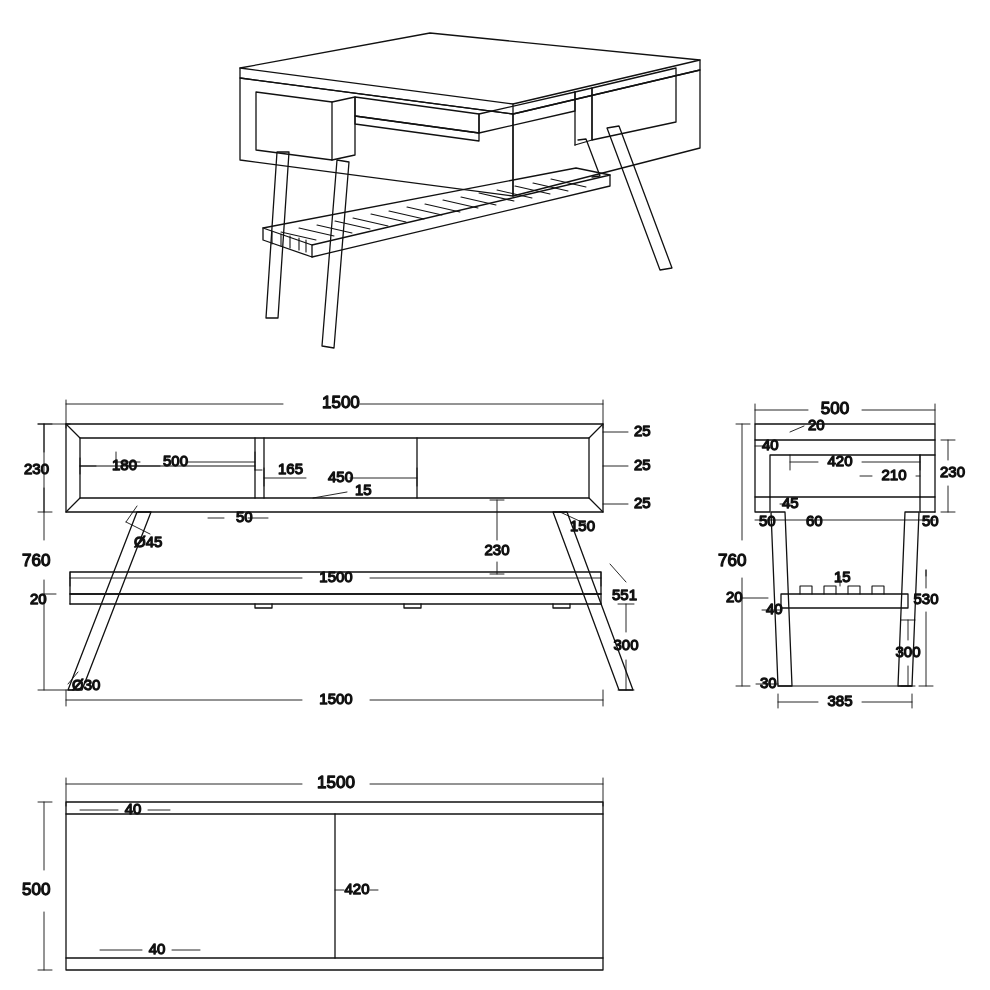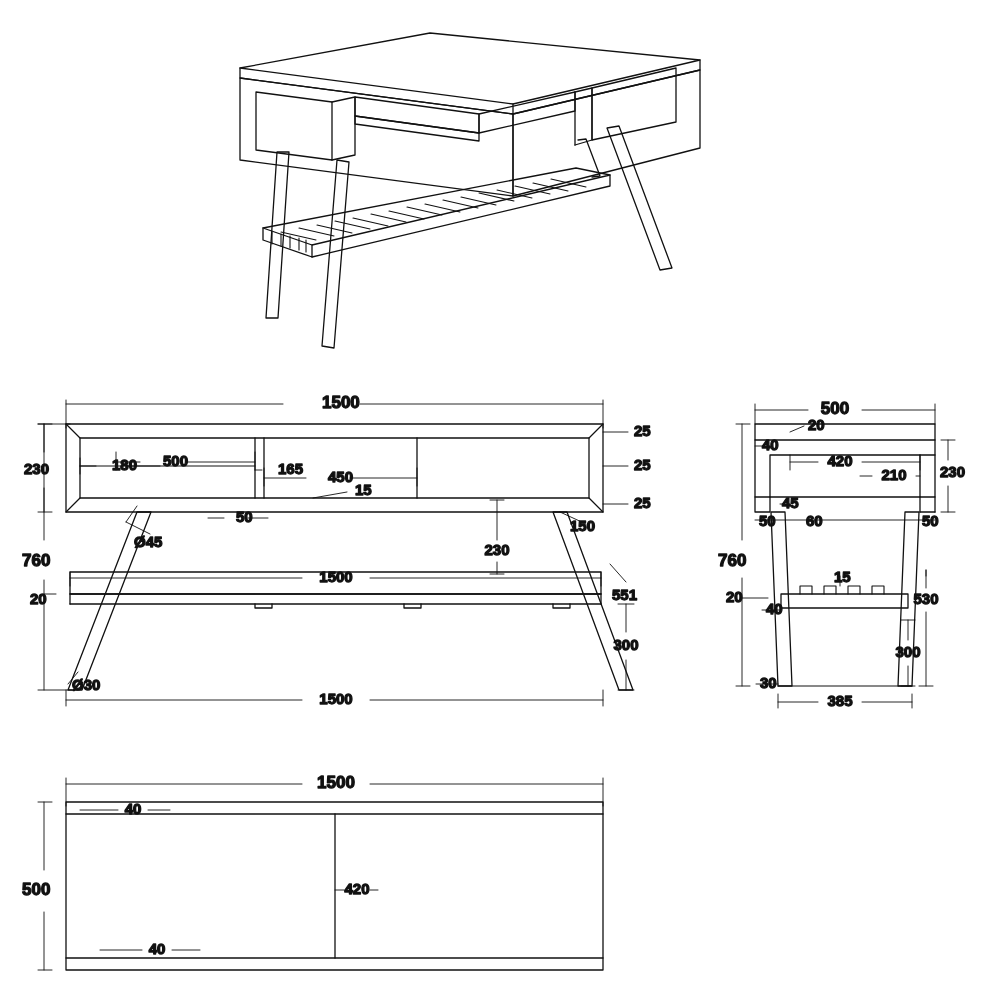--- a/index.html
+++ b/index.html
@@ -1,17 +1,17 @@
 <!DOCTYPE html>
 <html><head>
 <meta charset="utf-8">
 <style>
   html,body{margin:0;padding:0;background:#ffffff;}
   body{width:990px;height:990px;font-family:"Liberation Sans",sans-serif;color:#111;}
-  #sheet{position:relative;width:990px;height:990px;overflow:hidden;font-weight:bold;}
+  #sheet{position:relative;width:990px;height:990px;overflow:hidden;}
   svg{display:block;}
   .dimtext{font-family:"Liberation Sans",sans-serif;font-size:15px;fill:#111;}
   .dimtext.big{font-size:17px;}
   text{dominant-baseline:middle;}
 </style>
 </head>
 <body>
 
 <div id="sheet">
 <svg width="990" height="990" viewBox="0 0 990 990" xmlns="http://www.w3.org/2000/svg">

